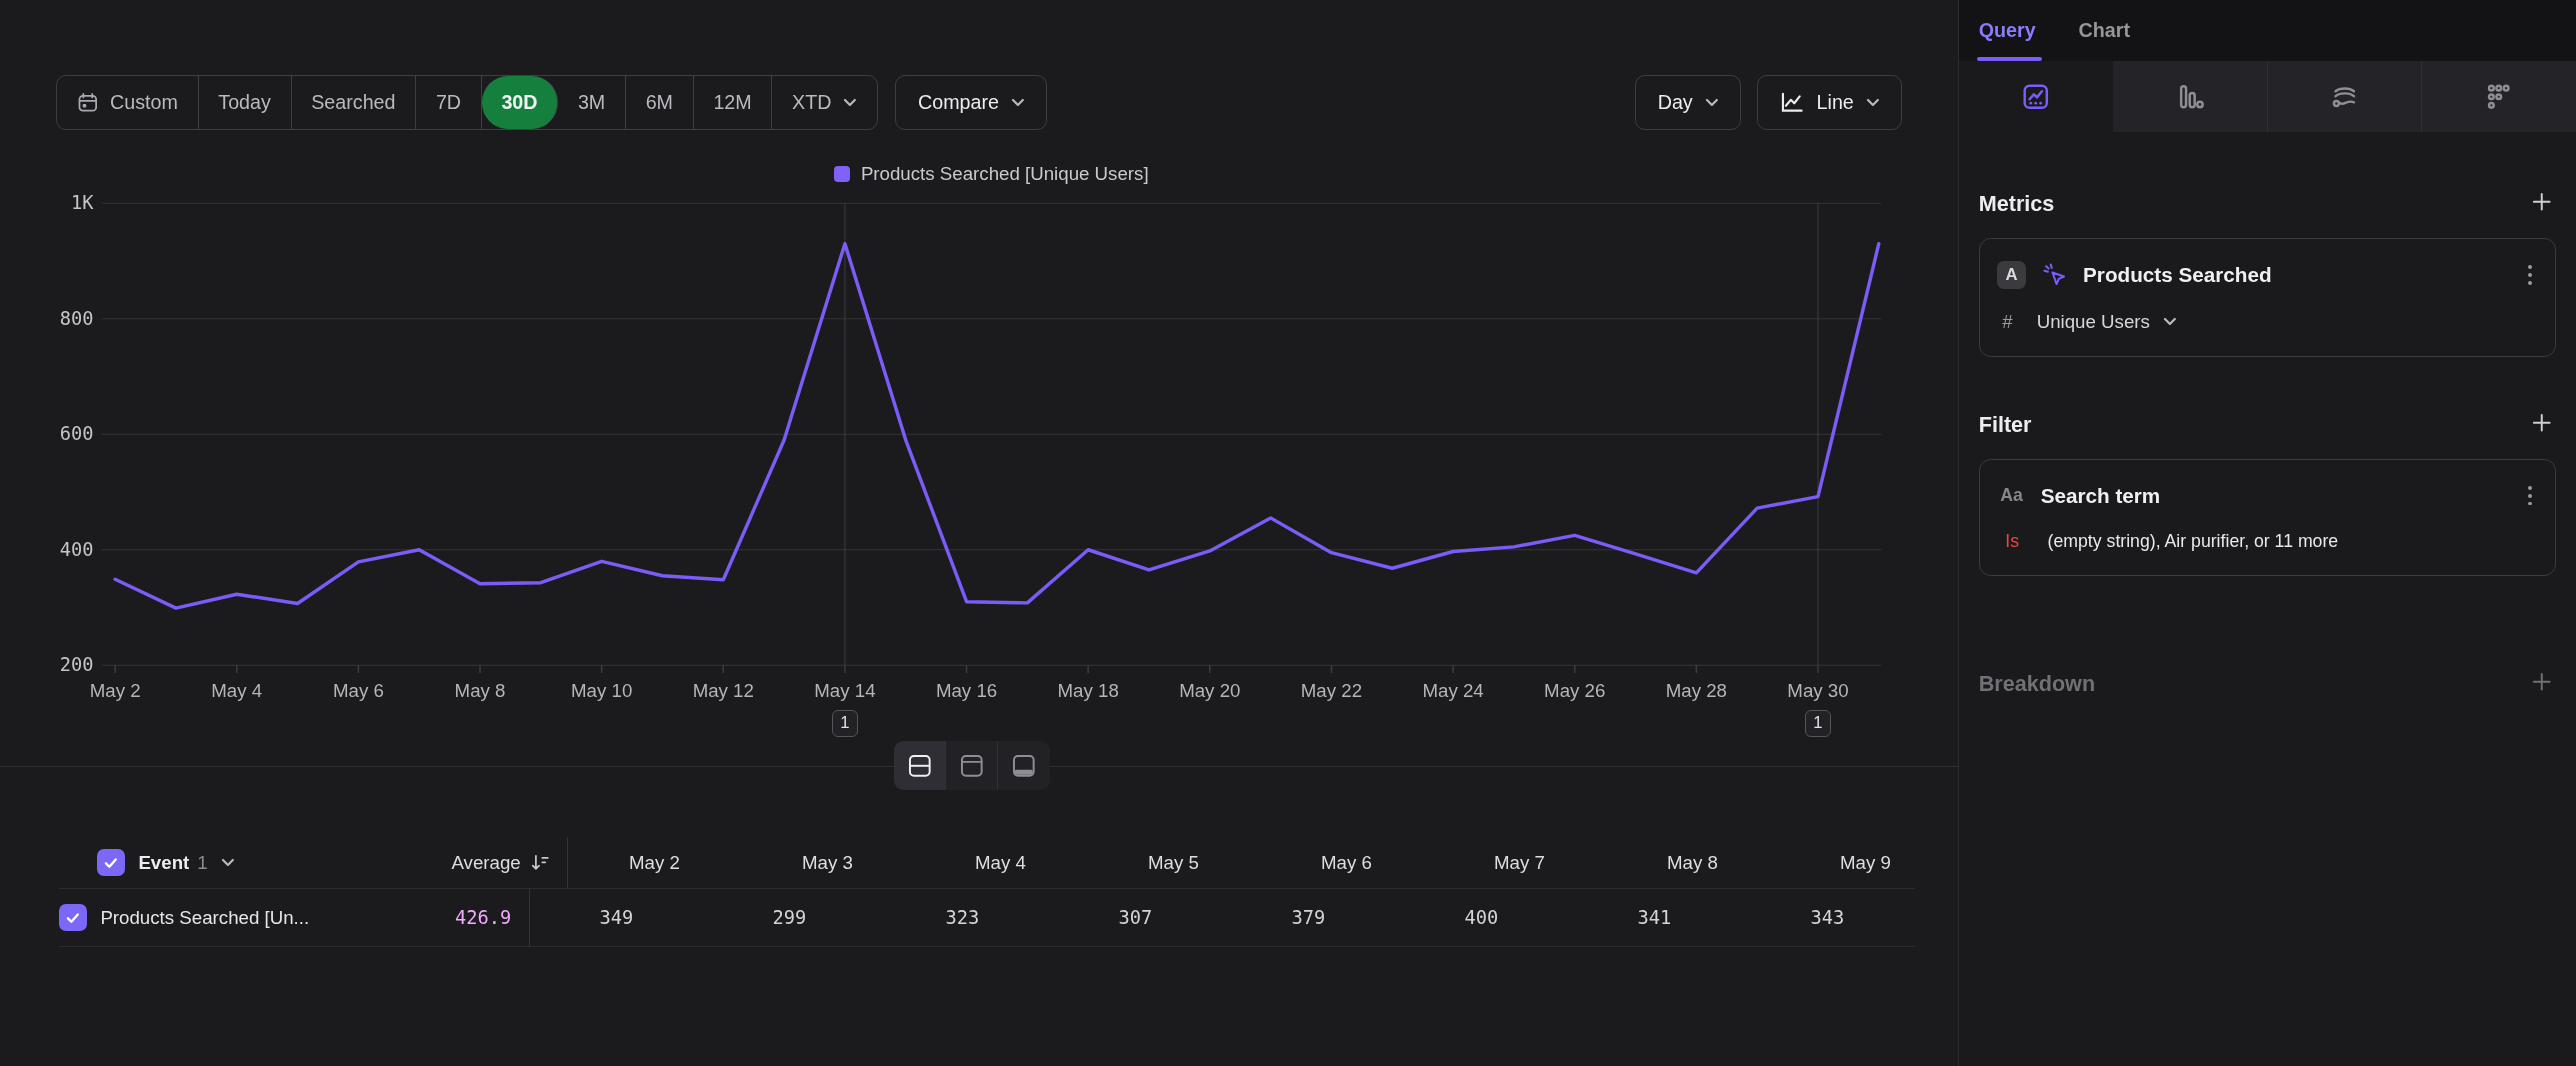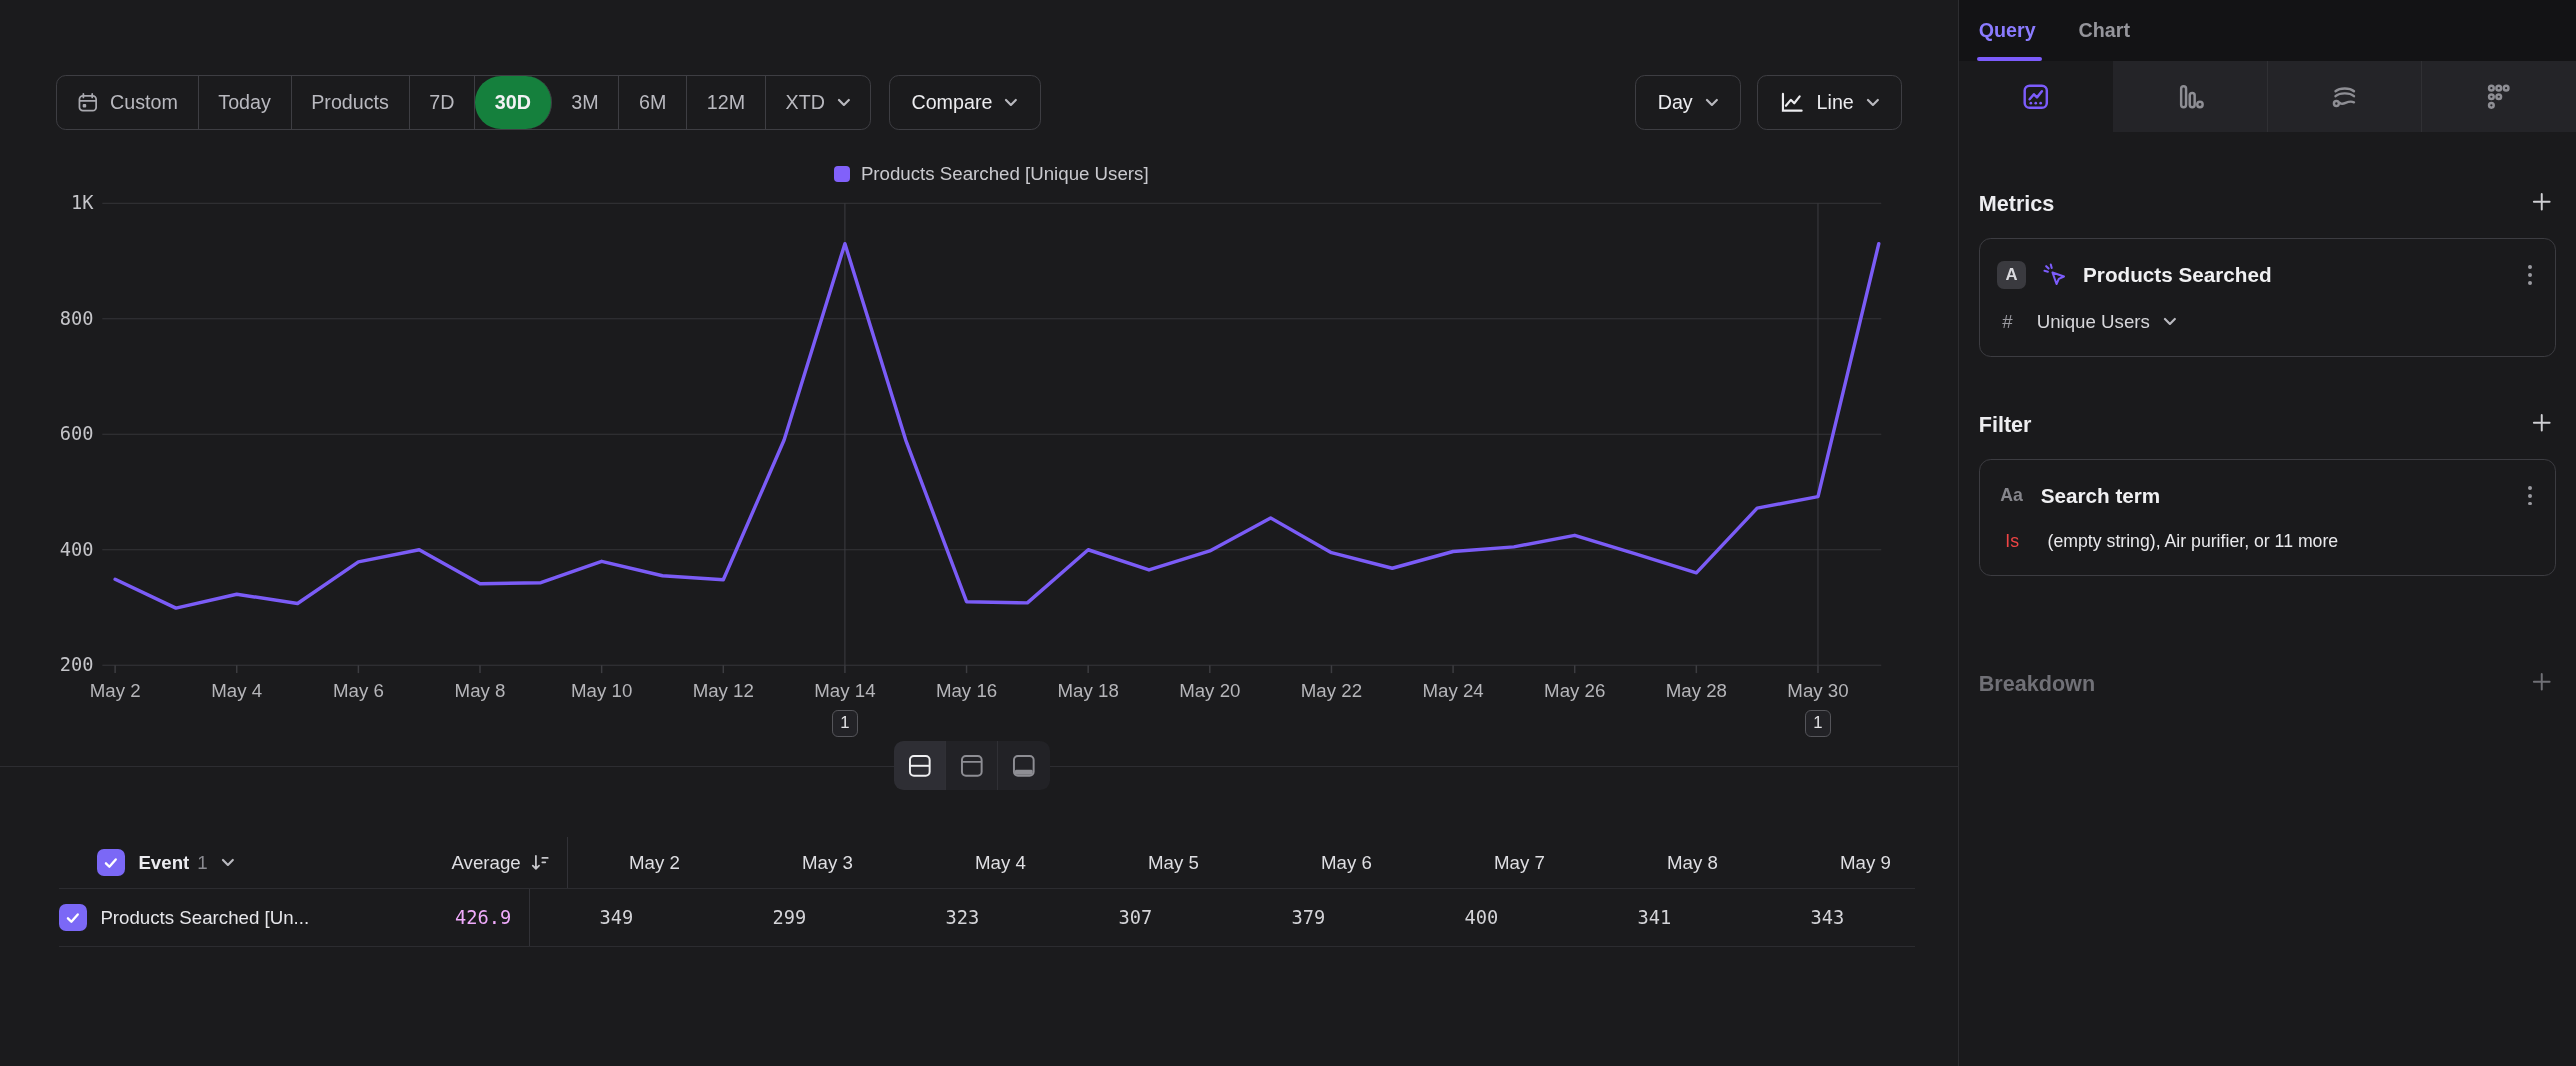--- a/index.html
+++ b/index.html
@@ -133,21 +133,21 @@
               <line x1="6.5" y1="2" x2="6.5" y2="5.5" stroke="#a9a9af" stroke-width="1.8" stroke-linecap="round"></line>
               <line x1="15.5" y1="2" x2="15.5" y2="5.5" stroke="#a9a9af" stroke-width="1.8" stroke-linecap="round"></line>
               <rect x="5.8" y="12.2" width="3.6" height="3.6" rx="1" fill="#a9a9af"></rect>
             </svg>
             <span>Custom</span>
           </div>
           <div class="seg">
             <span>Today</span>
           </div>
           <div class="seg">
-            <span>Products</span>
+            <span>Searched</span>
           </div>
           <div class="seg">
             <span>7D</span>
           </div>
           <div class="seg active">
             <span>30D</span>
           </div>
           <div class="seg">
             <span>3M</span>
           </div>

